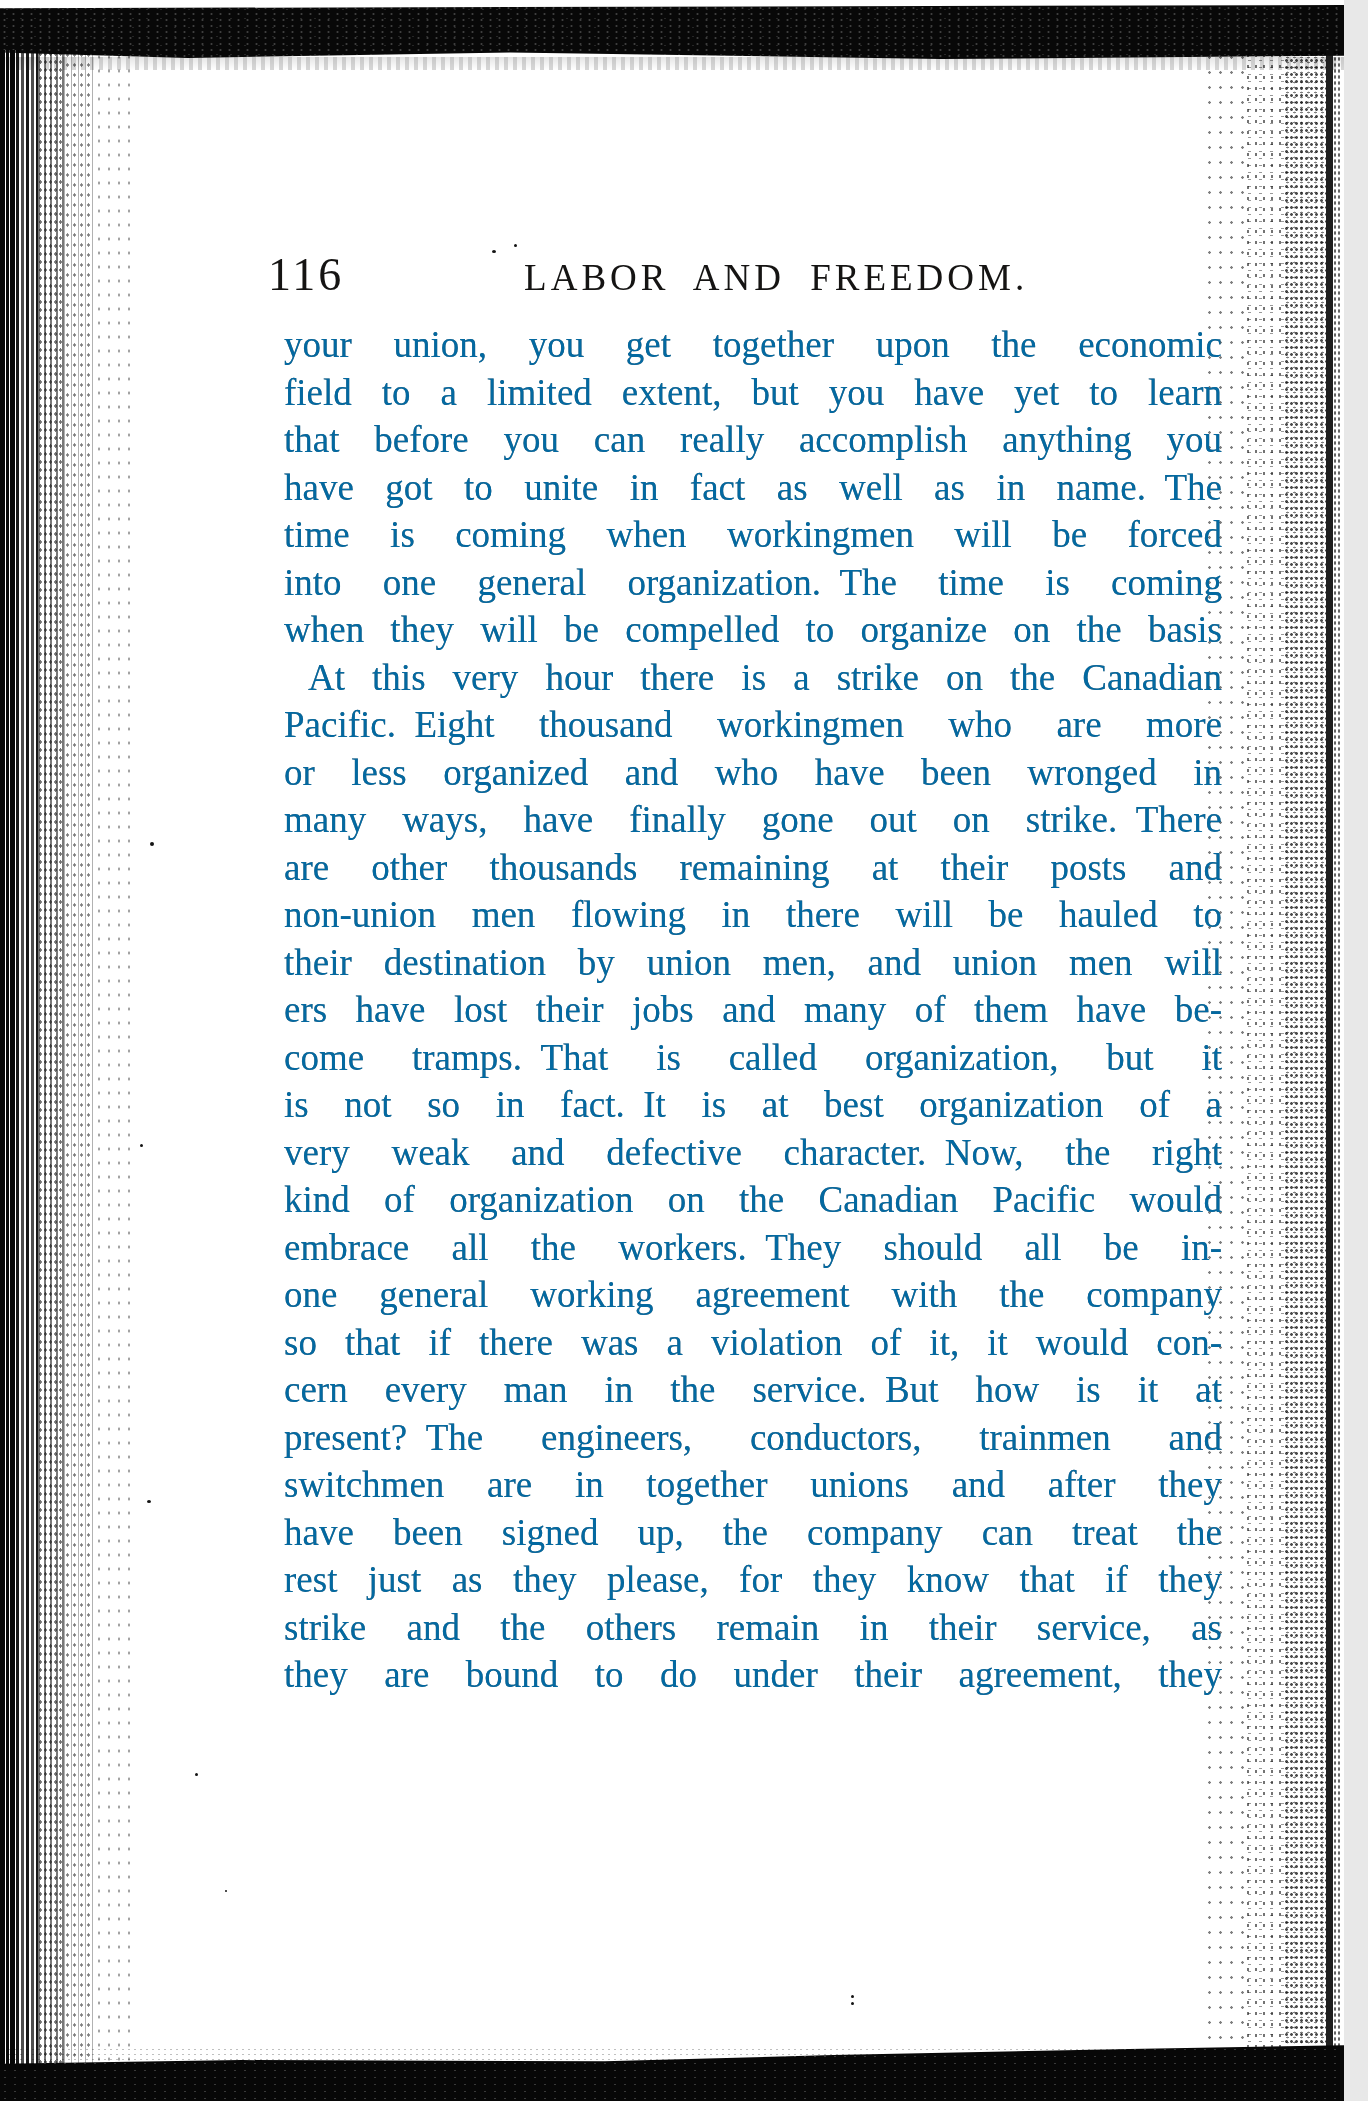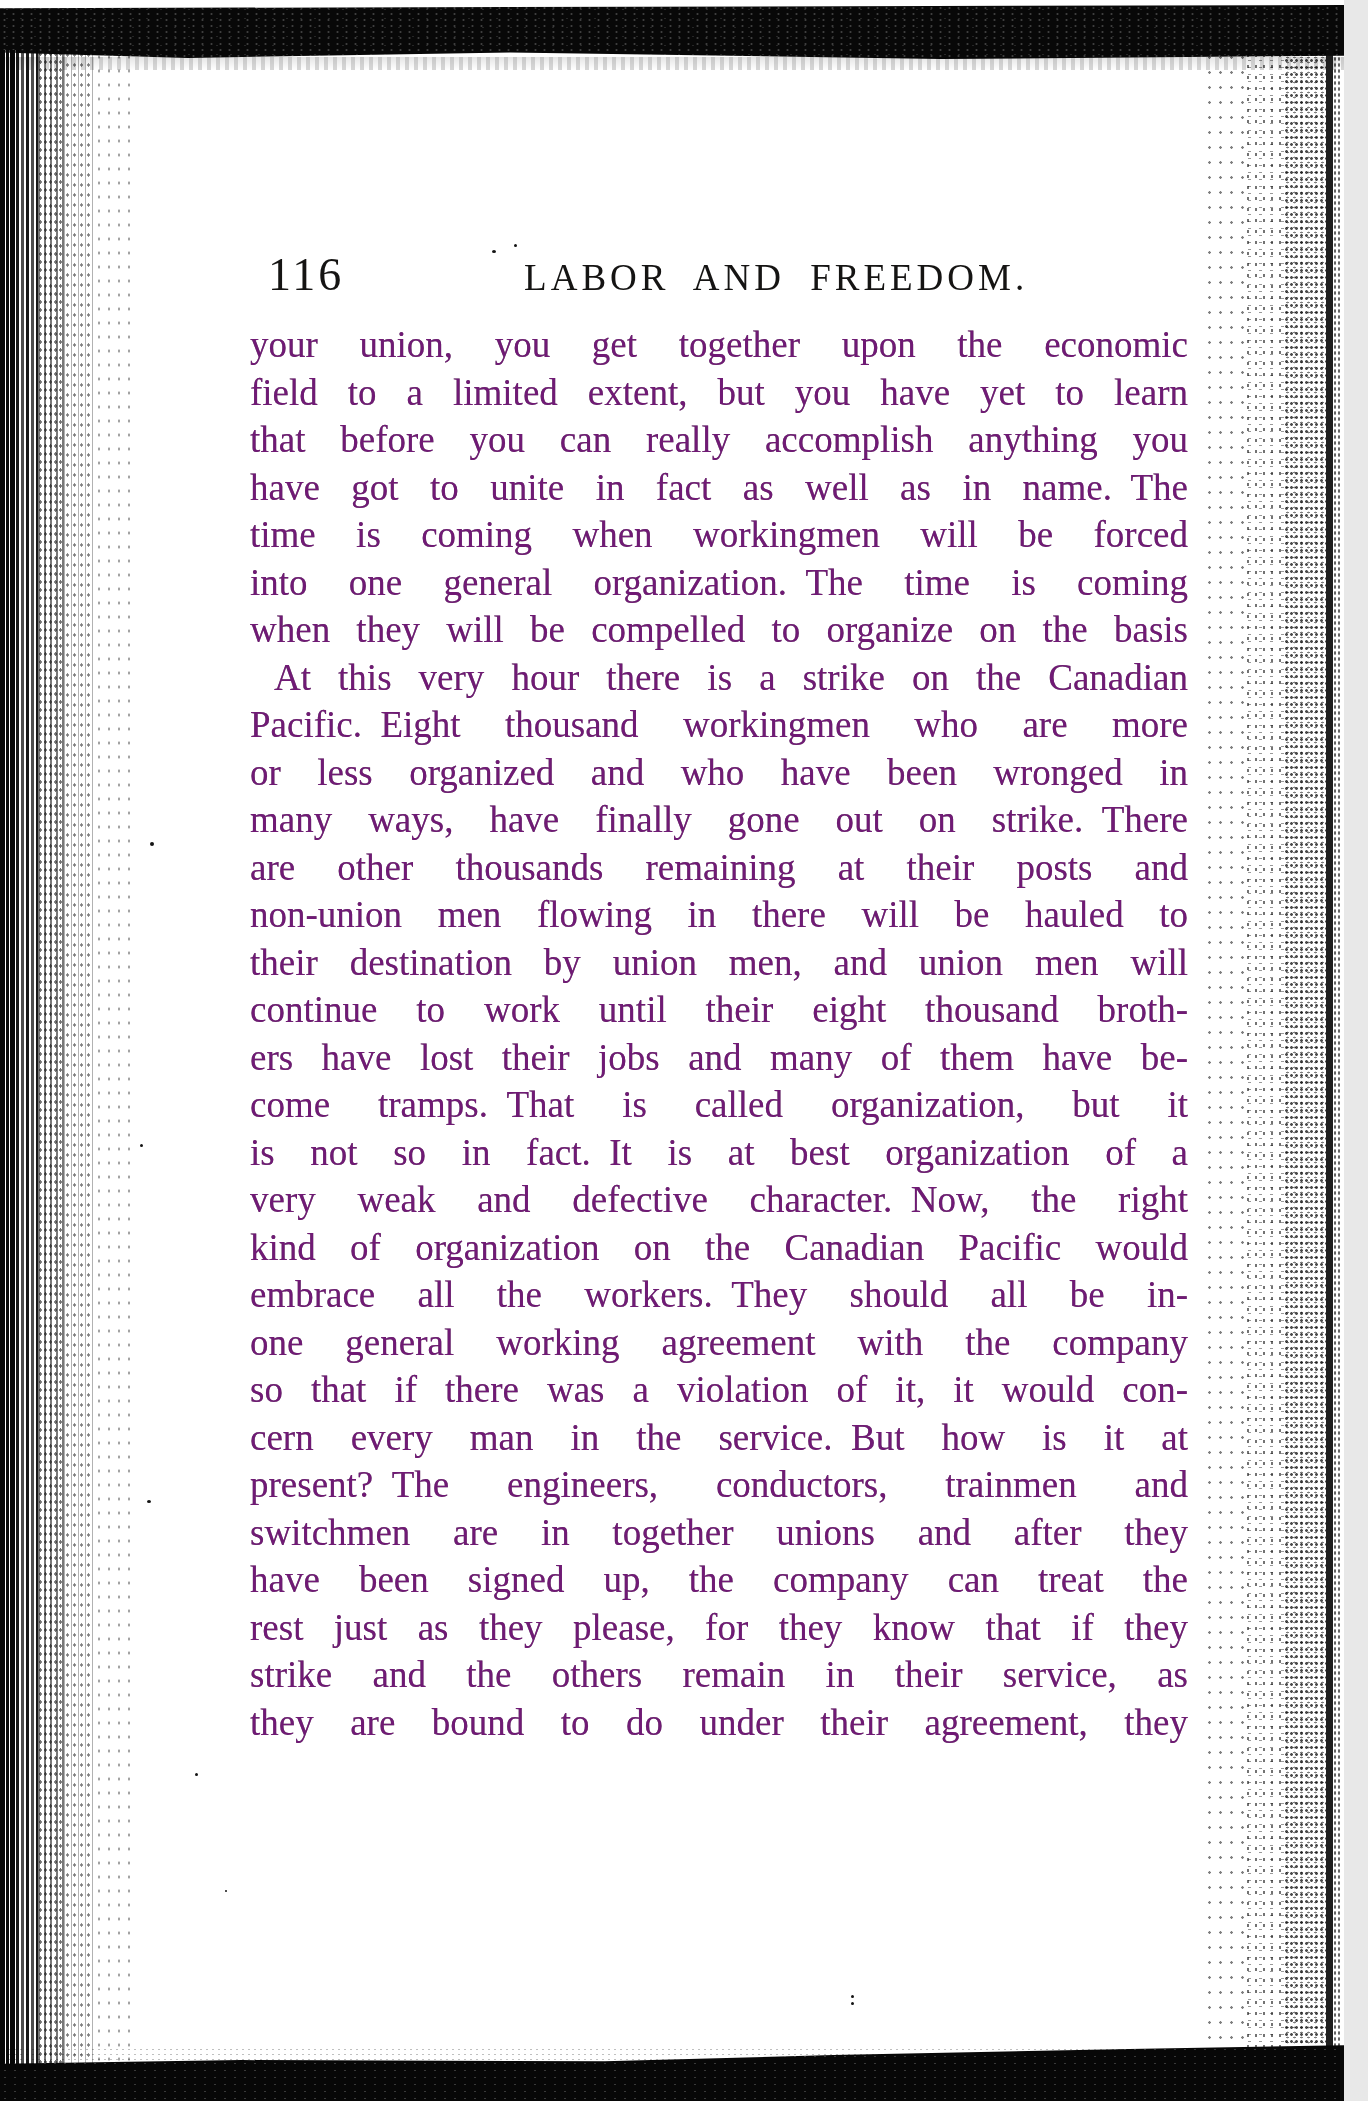--- a/index.html
+++ b/index.html
@@ -44,21 +44,21 @@
     background-image:radial-gradient(rgba(255,255,255,.2) 1px,transparent 1.4px);
     background-size:10px 7px;
     clip-path:polygon(0 40%,18% 34%,45% 36%,62% 26%,84% 16%,100% 10%,100% 100%,0 100%);}
 
   
   .header{position:absolute;left:268px;top:248px;width:940px;display:flex;align-items:baseline;color:#151413;}
   .pagenum{font-size:46px;letter-spacing:3px;}
   .running{flex:1;text-align:center;font-size:37px;letter-spacing:4px;word-spacing:12px;}
 
   
-  .text-block{position:absolute;left:250px;top:321px;width:938px;color:#701a75;font-size:37px;
+  .text-block{position:absolute;left:284px;top:321px;width:938px;color:#0369a1;font-size:37px;
     text-shadow:0 0 0.5px rgba(21,20,19,.55);}
   .line{height:47.5px;line-height:47.5px;text-align:justify;text-align-last:justify;}
   .line.indent{padding-left:24px;}
   .line.endline{text-align-last:left;}
 
   
   .speck{position:absolute;background:#141414;border-radius:50%;}
   .s1{left:492px;top:250px;width:4px;height:3px;}
   .s2{left:514px;top:244px;width:3px;height:3px;}
   .s3{left:150px;top:842px;width:4px;height:4px;}
@@ -112,21 +112,20 @@
         <div class="line">when they will be compelled to organize on the basis</div>
       </div>
       <div>
         <div class="line indent">At this very hour there is a strike on the Canadian</div>
         <div class="line">Pacific. Eight thousand workingmen who are more</div>
         <div class="line">or less organized and who have been wronged in</div>
         <div class="line">many ways, have finally gone out on strike. There</div>
         <div class="line">are other thousands remaining at their posts and</div>
         <div class="line">non-union men flowing in there will be hauled to</div>
         <div class="line">their destination by union men, and union men will</div>
-        <div class="line">continue to work until their eight thousand broth-</div>
         <div class="line">ers have lost their jobs and many of them have be-</div>
         <div class="line">come tramps. That is called organization, but it</div>
         <div class="line">is not so in fact. It is at best organization of a</div>
         <div class="line">very weak and defective character. Now, the right</div>
         <div class="line">kind of organization on the Canadian Pacific would</div>
         <div class="line">embrace all the workers. They should all be in-</div>
         <div class="line">one general working agreement with the company</div>
         <div class="line">so that if there was a violation of it, it would con-</div>
         <div class="line">cern every man in the service. But how is it at</div>
         <div class="line">present? The engineers, conductors, trainmen and</div>

